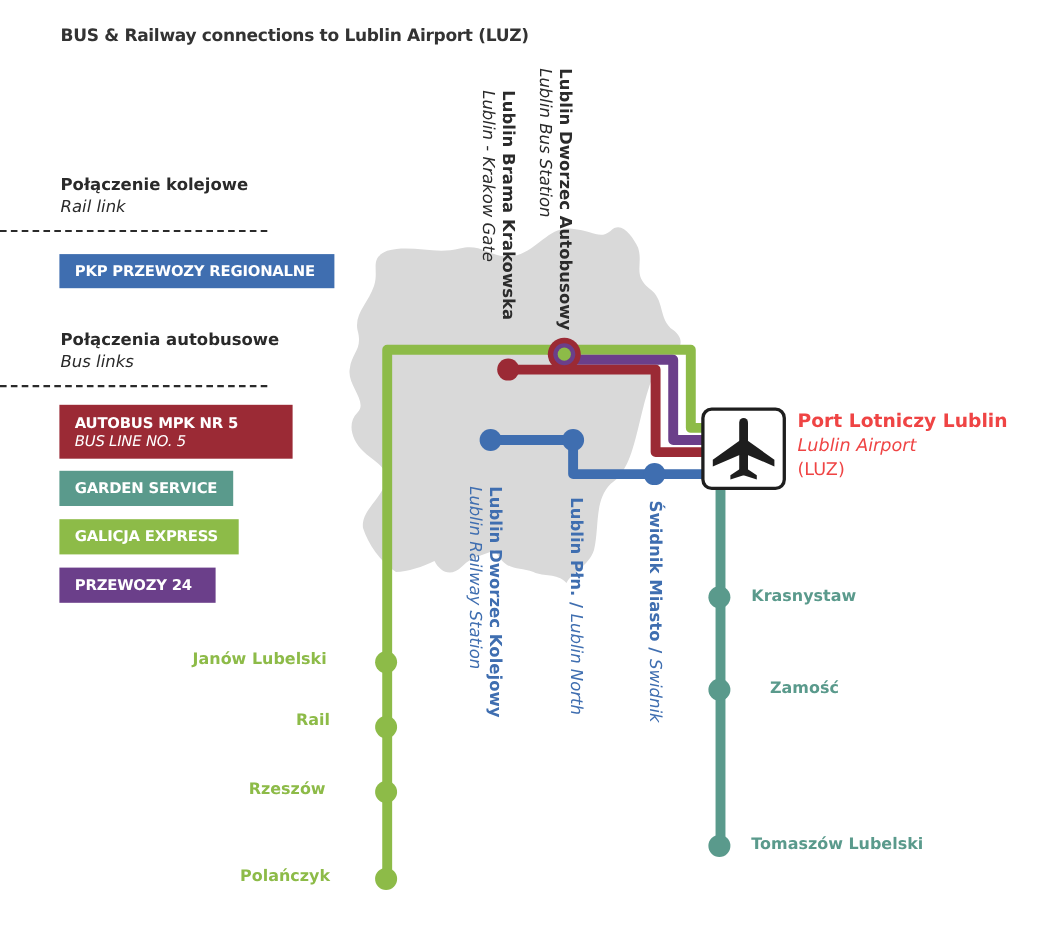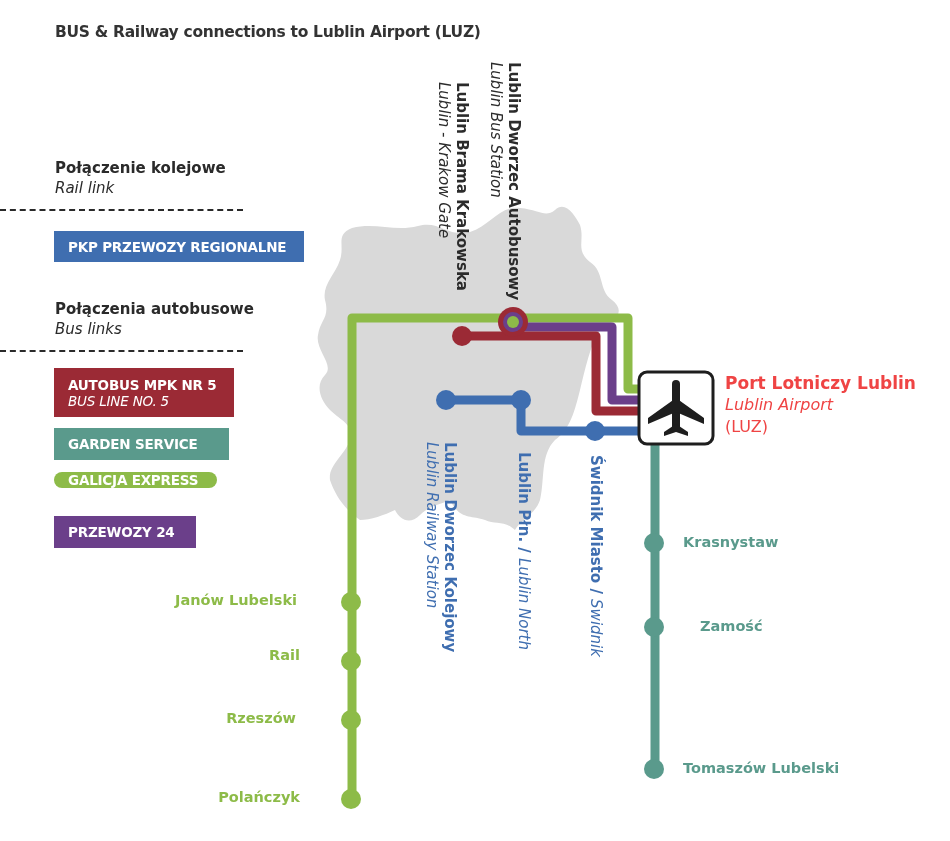--- a/index.html
+++ b/index.html
@@ -41,28 +41,28 @@
 <div class="badge" style="top:231px;height:31px;width:250px;background:#3f6eb0;">
   <span>PKP  PRZEWOZY REGIONALNE</span>
 </div>
 
 <div class="section" style="top:299px;">
   <div class="pl">Połączenia autobusowe</div>
   <div class="en">Bus links</div>
 </div>
 <div class="dash" style="top:350px;"></div>
 
-<div class="badge" style="top:368px;height:49px;width:180px;background:#9b2a35;">
+<div class="badge" style="top:368px;height:49px;width:212px;background:#9b2a35;">
   <span>AUTOBUS MPK NR  5</span>
   <span class="sub">BUS LINE NO. 5</span>
 </div>
-<div class="badge" style="top:428px;height:32px;width:175px;background:#5a9a8c;">
+<div class="badge" style="top:428px;height:32px;width:158px;background:#5a9a8c;">
   <span>GARDEN SERVICE</span>
 </div>
-<div class="badge" style="top:472px;height:16px;width:163px;background:#8dbb48;border-radius:10px;">
+<div class="badge" style="top:472px;height:32px;width:163px;background:#8dbb48;">
   <span>GALICJA EXPRESS</span>
 </div>
 <div class="badge" style="top:516px;height:32px;width:142px;background:#6b3f8a;">
   <span>PRZEWOZY 24</span>
 </div>
 
 <svg id="map" width="950" height="841">
 
   <path fill="#d9d9d9" d="M352,228 C375,222 395,232 418,226 C440,220 448,238 470,232 C490,226 500,205 520,208 C540,210 545,218 555,210
        C565,200 575,215 580,225 C585,240 575,250 590,262 C605,272 598,290 612,300 C620,306 622,314 612,322

